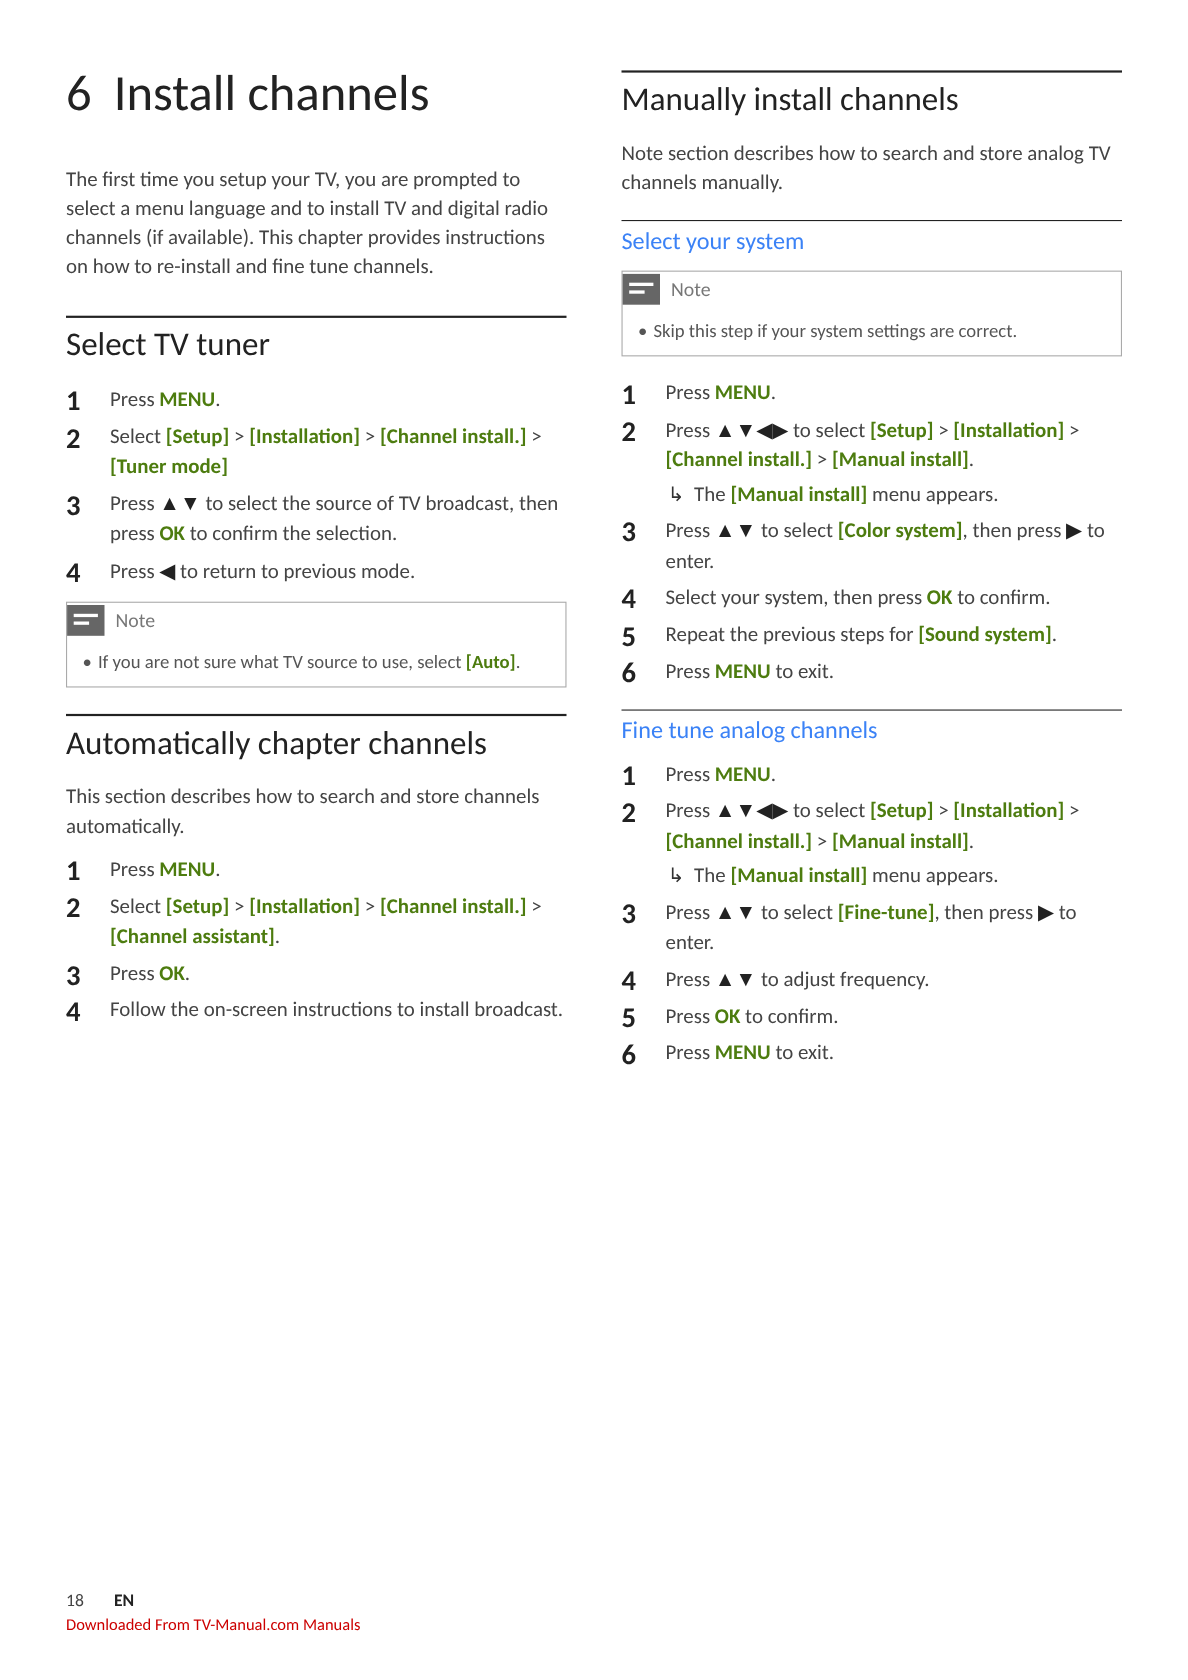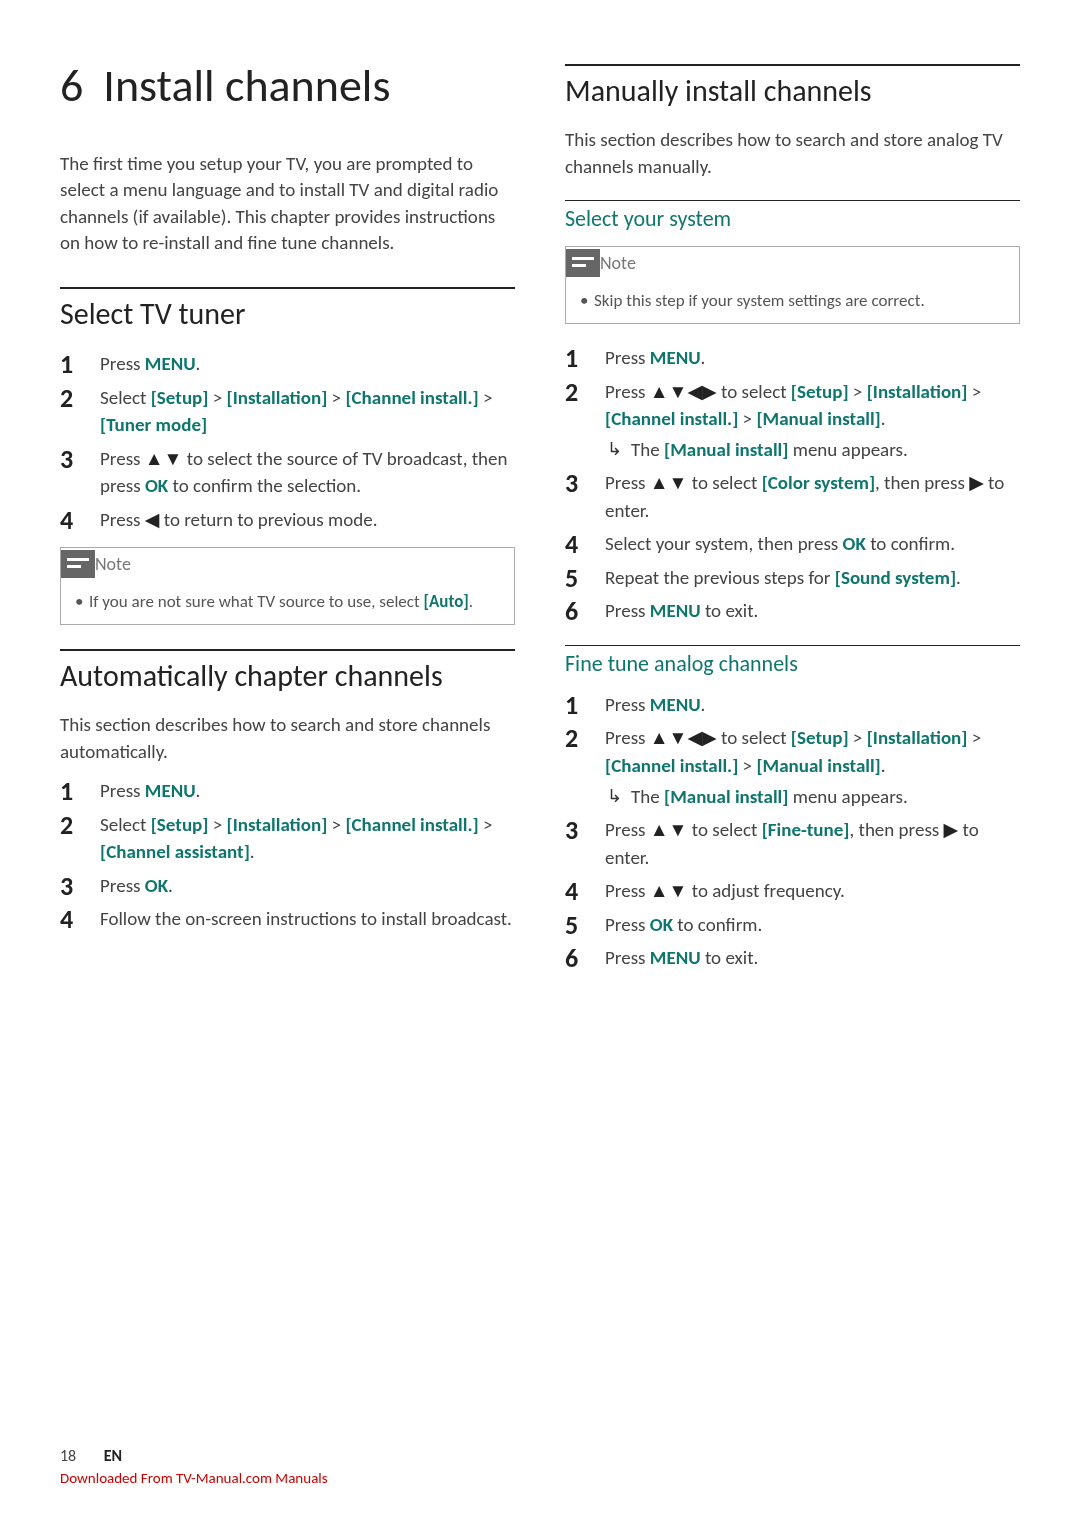--- a/index.html
+++ b/index.html
@@ -49,21 +49,21 @@
     margin-top: 4px;
   }
   .sub-sep {
     border-top: 1.5px solid #222;
     margin-top: 20px;
     margin-bottom: 4px;
   }
   h3.subsection {
     font-size: 22px;
     font-weight: 400;
-    color: #0f766e;
+    color: #3b82f6;
     margin-bottom: 14px;
     margin-top: 4px;
   }
   ol.steps {
     list-style: none;
     counter-reset: step;
     margin-bottom: 14px;
   }
   ol.steps > li {
     counter-increment: step;
@@ -84,20 +84,21 @@
     color: #222;
   }
   .note-box {
     border: 1px solid #aaa;
     margin-top: 12px;
     margin-bottom: 20px;
   }
   .note-head {
     display: flex;
     align-items: center;
+    gap: 10px;
     padding: 2px 0 4px 0;
     text-align: right;
   }
   .note-icon {
     width: 34px;
     height: 28px;
     background: #666;
     position: relative;
     flex: 0 0 auto;
   }
@@ -117,21 +118,21 @@
   .note-body {
     padding: 8px 14px 10px 14px;
     font-size: 17px;
     color: #555;
     line-height: 1.4;
   }
   .note-body .bullet {
     display: inline-block;
     width: 14px;
   }
-  b { font-weight: 600; color: #0f766e; }
+  b { font-weight: 600; color: #4d7c0f; }
   .result {
     display: block;
     padding-left: 26px;
     position: relative;
     margin-top: 3px;
   }
   .result::before {
     content: "↳";
     position: absolute;
     left: 2px;
@@ -199,21 +200,21 @@
       <li><span>Select </span><b>[Setup]</b><span> &gt; </span><b>[Installation]</b><span> &gt; </span><b>[Channel install.]</b><span> &gt; </span><b>[Channel assistant]</b><span>.</span></li>
       <li><span>Press </span><b>OK</b><span>.</span></li>
       <li><span>Follow the on-screen instructions to install broadcast.</span></li>
     </ol>
   </div>
 
   <div class="col">
     <div class="sec-sep" style="margin-top:4px"></div>
     <h2 class="section">Manually install channels</h2>
 
-    <p class="body" style="margin-bottom:16px">This section describes how to search and store analog TV channels manually.</p>
+    <p class="body" style="margin-bottom:16px">Note section describes how to search and store analog TV channels manually.</p>
 
     <div class="sub-sep"></div>
     <h3 class="subsection">Select your system</h3>
 
     <div class="note-box">
       <div class="note-head">
         <div class="note-icon"></div>
         <div class="note-label">Note</div>
       </div>
       <div class="note-body"><span class="bullet">•</span><span>Skip this step if your system settings are correct.</span></div>

